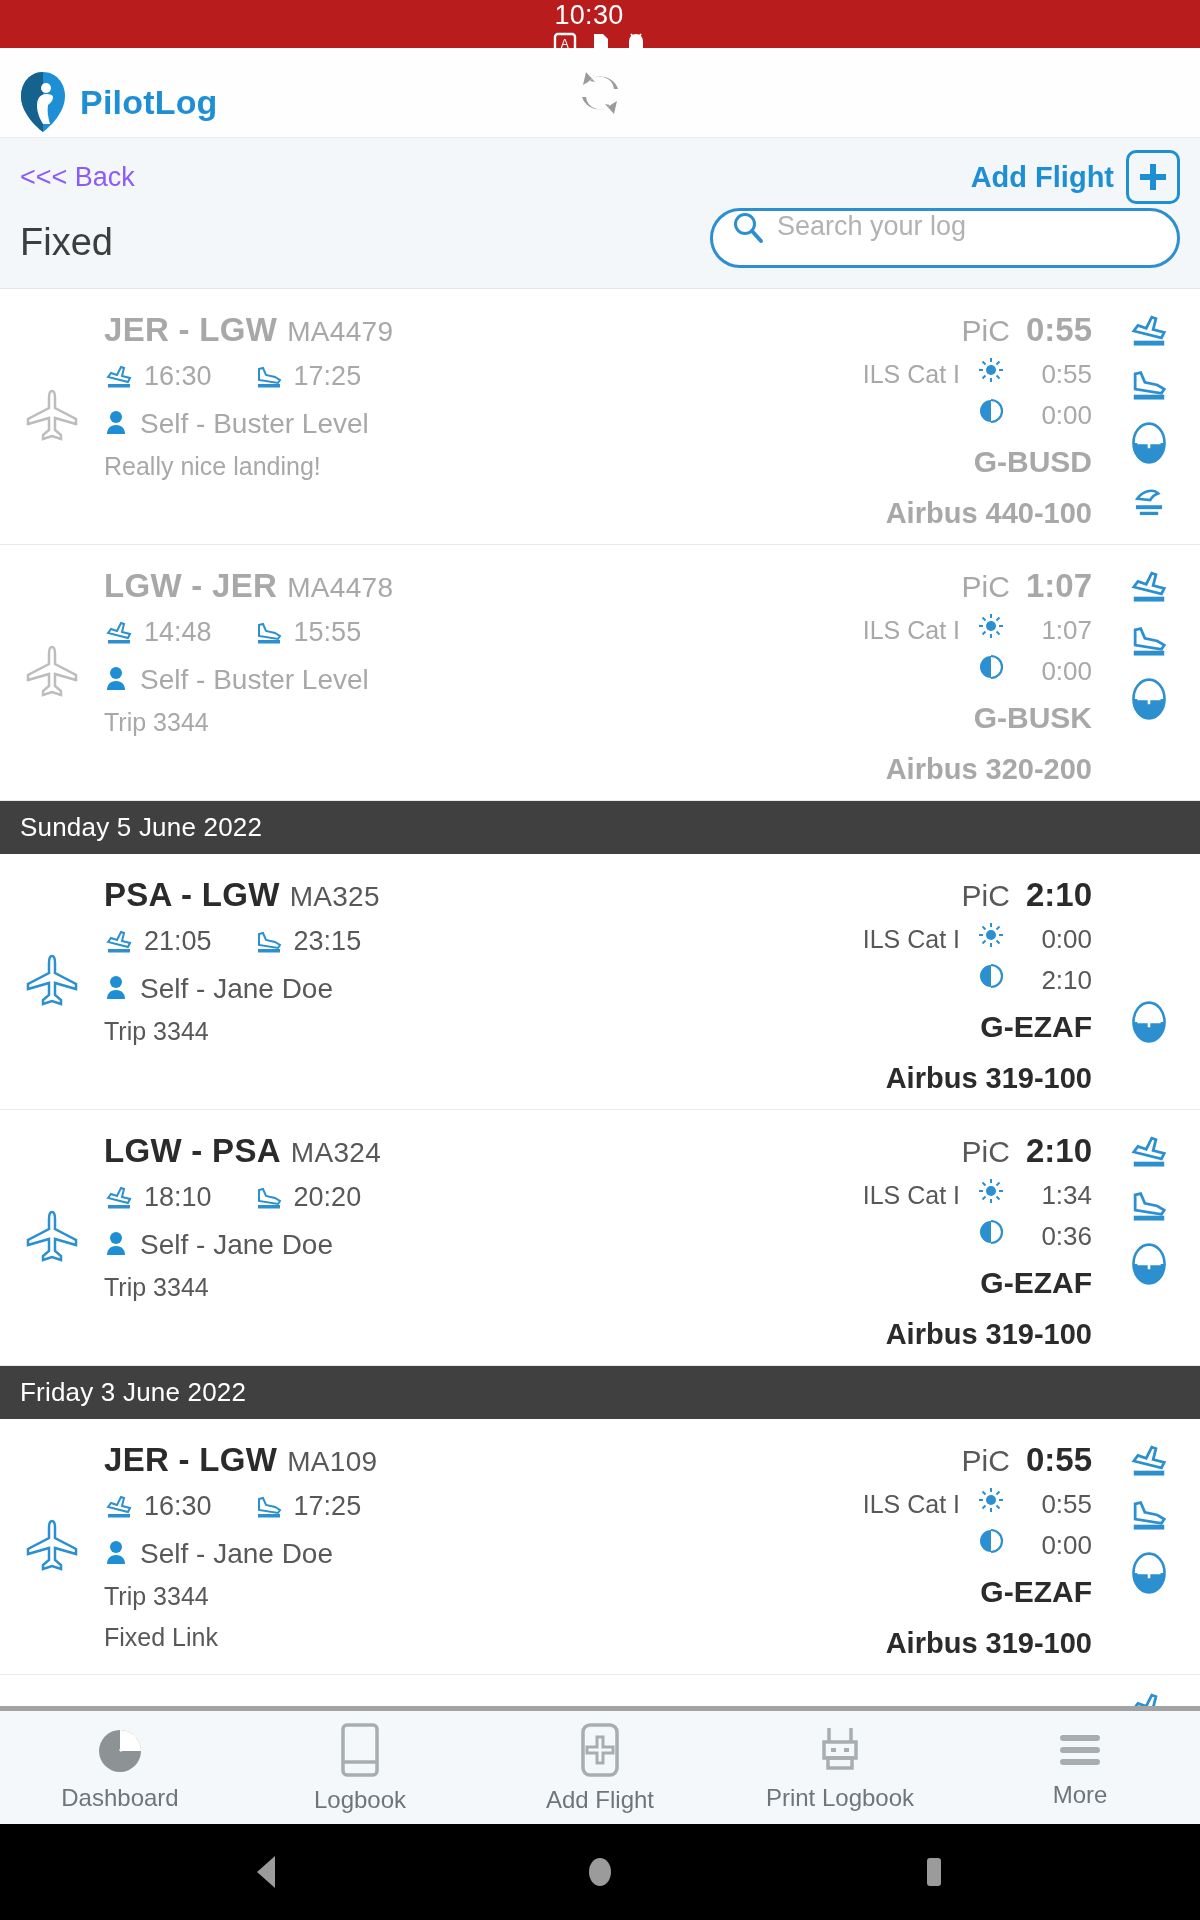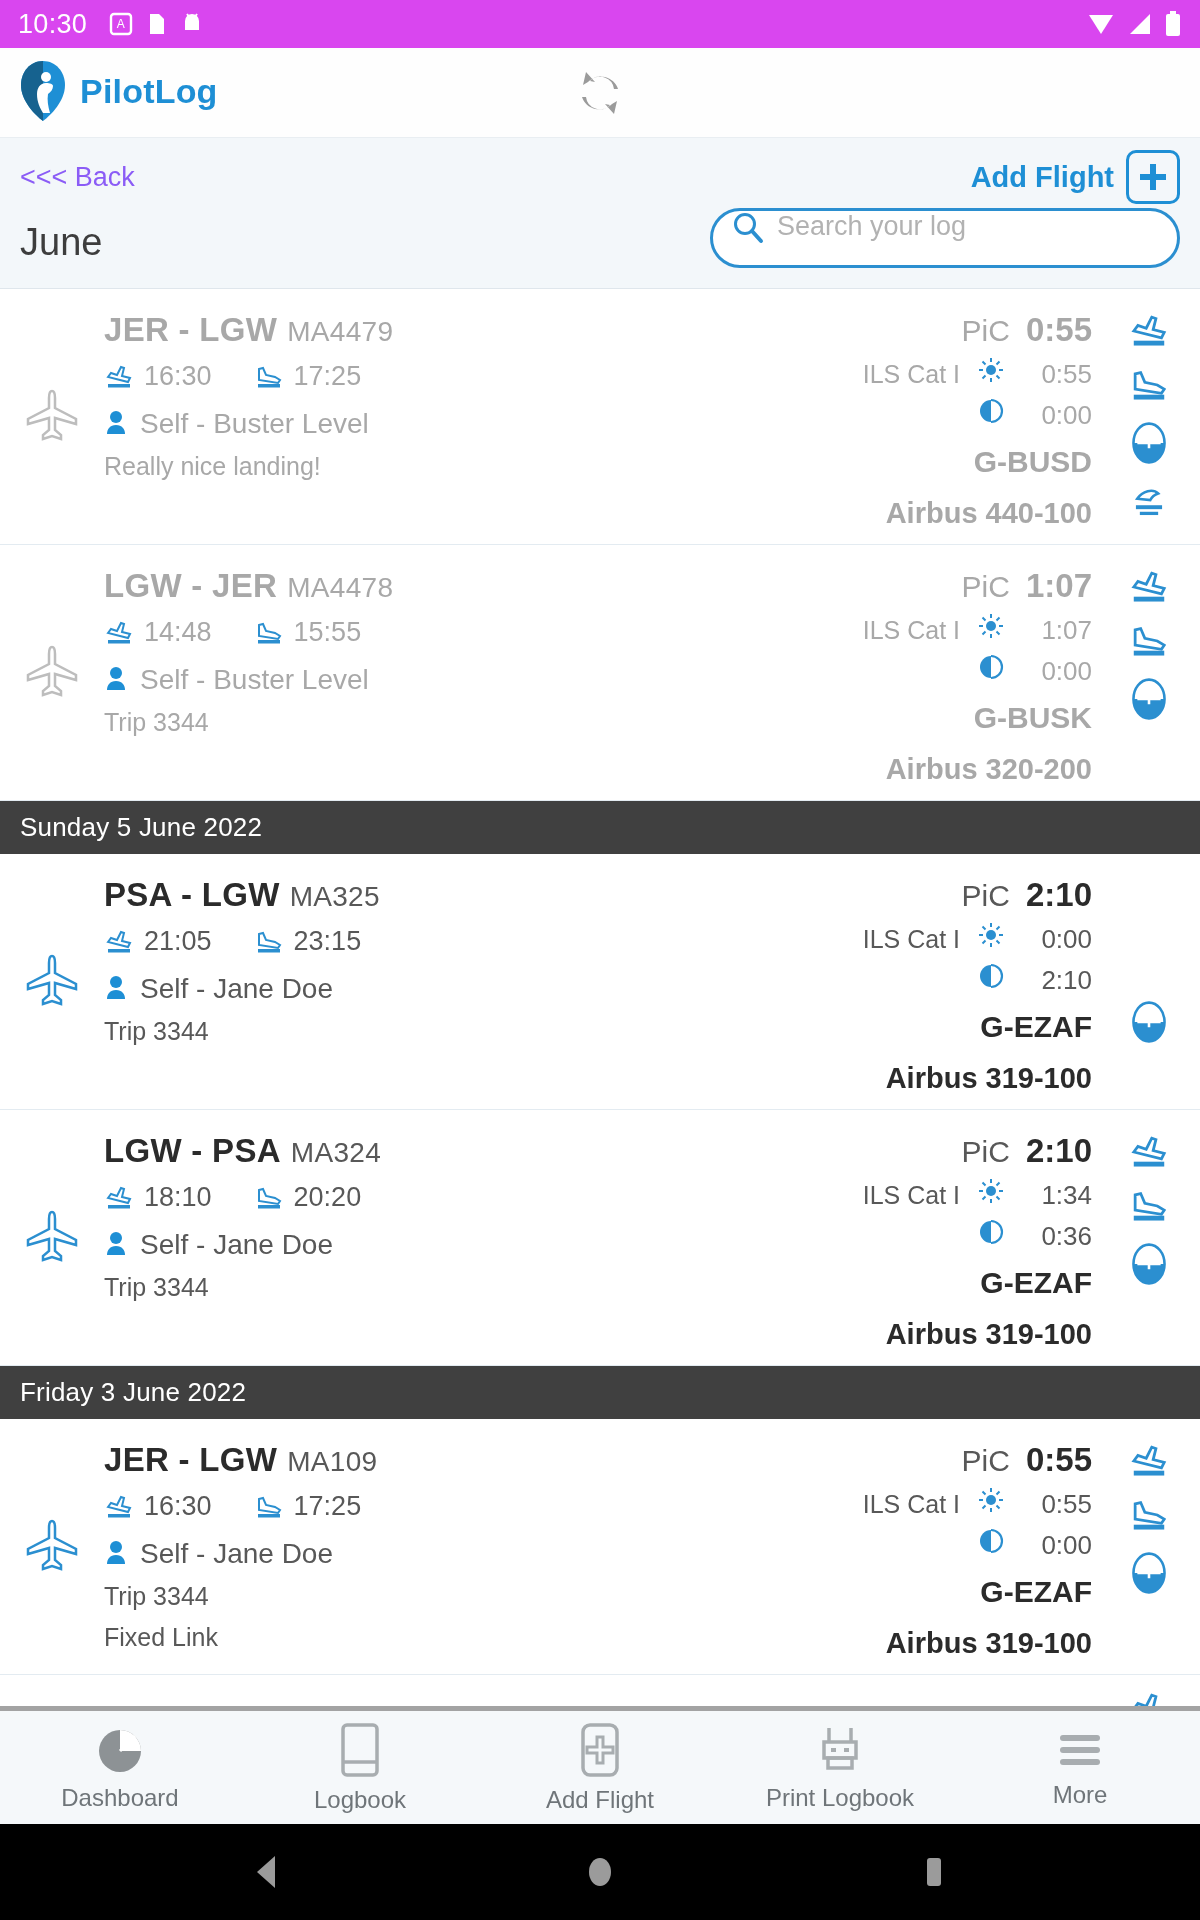--- a/index.html
+++ b/index.html
@@ -6,33 +6,33 @@
   html, body {
     width: 1200px; height: 1920px;
     font-family: "Liberation Sans", sans-serif;
     background: #ffffff;
     overflow: hidden;
   }
   .phone { width: 1200px; height: 1920px; display: flex; flex-direction: column; position: relative; }
 
   
   .statusbar {
-    height: 48px; background: #d946ef; color: #fff;
+    height: 48px; background: #b91c1c; color: #fff;
     display: flex; align-items: center; padding: 0 18px;
-    font-size: 27px; letter-spacing: .3px;
+    font-size: 27px; letter-spacing: .3px; flex-direction: column;
   }
   .status-time { font-size: 27px; margin-right: 22px; }
   .status-left-icons { display: flex; align-items: center; gap: 14px; }
   .status-right { margin-left: auto; display: flex; align-items: center; gap: 10px; }
   .sb-ico { display: inline-block; }
 
   
   .appbar {
-    height: 90px; background: #fefefe; display: flex; align-items: flex-start;
-    padding: 12px 20px; position: relative; border-bottom: 1px solid #e9eef2;
+    height: 90px; background: #fefefe; display: flex; align-items: flex-end;
+    padding: 4px 20px; position: relative; border-bottom: 1px solid #e9eef2;
   }
   .logo-wrap { display: flex; align-items: center; gap: 14px; }
   .app-name { color: #1e8fd5; font-size: 34px; font-weight: bold; letter-spacing: .2px; }
   .sync-wrap { position: absolute; left: 50%; transform: translateX(-50%); top: 50%; margin-top: -26px; }
 
   
   .subheader {
     background: #f3f7fa; padding: 14px 20px 20px 20px; position: relative;
     border-bottom: 1px solid #dfe6ec;
   }
@@ -175,21 +175,21 @@
       <span class="addflight-wrap">
         <span class="addflight-label">Add Flight</span>
         <span class="plusbox">
           <svg width="32" height="32" viewBox="0 0 32 32">
               <path d="M13 3h6v10h10v6H19v10h-6V19H3v-6h10z" fill="#1e8fd5"></path>
             </svg>
         </span>
       </span>
     </div>
     <div class="subheader-row2">
-      <span class="today-title">June</span>
+      <span class="today-title">Fixed</span>
       <div class="searchbox">
         <span>
           <svg width="34" height="34" viewBox="0 0 34 34">
               <circle cx="14" cy="13" r="9.5" fill="none" stroke="#2b8fd0" stroke-width="3"></circle>
               <path d="M21 20l9 10" stroke="#2b8fd0" stroke-width="4" stroke-linecap="round"></path>
             </svg>
         </span>
         <span class="search-placeholder">Search your log</span>
       </div>
     </div>

